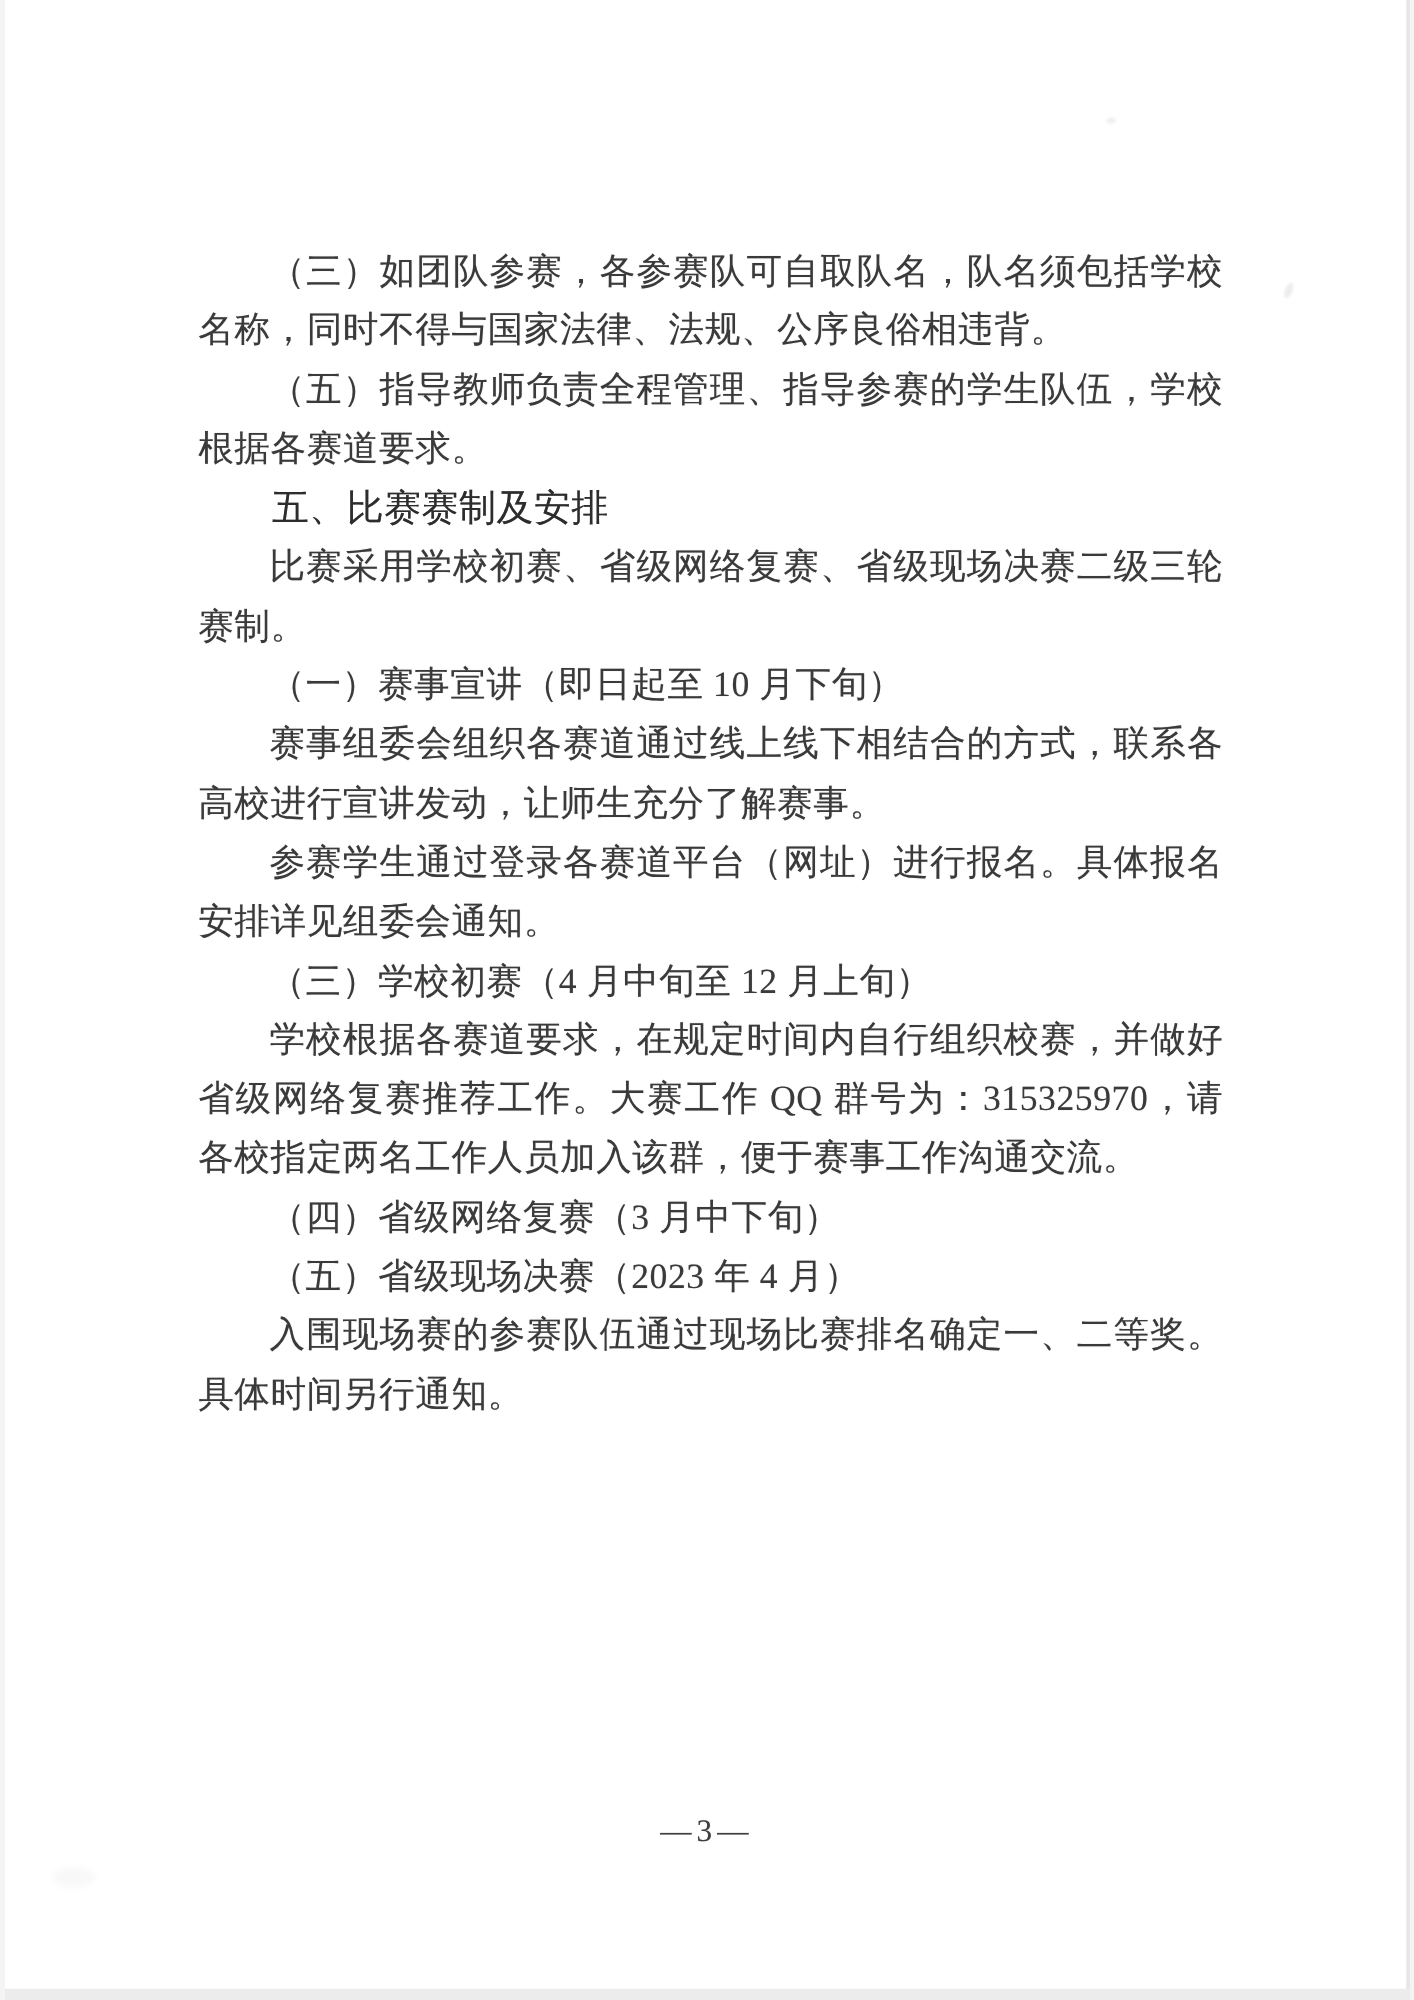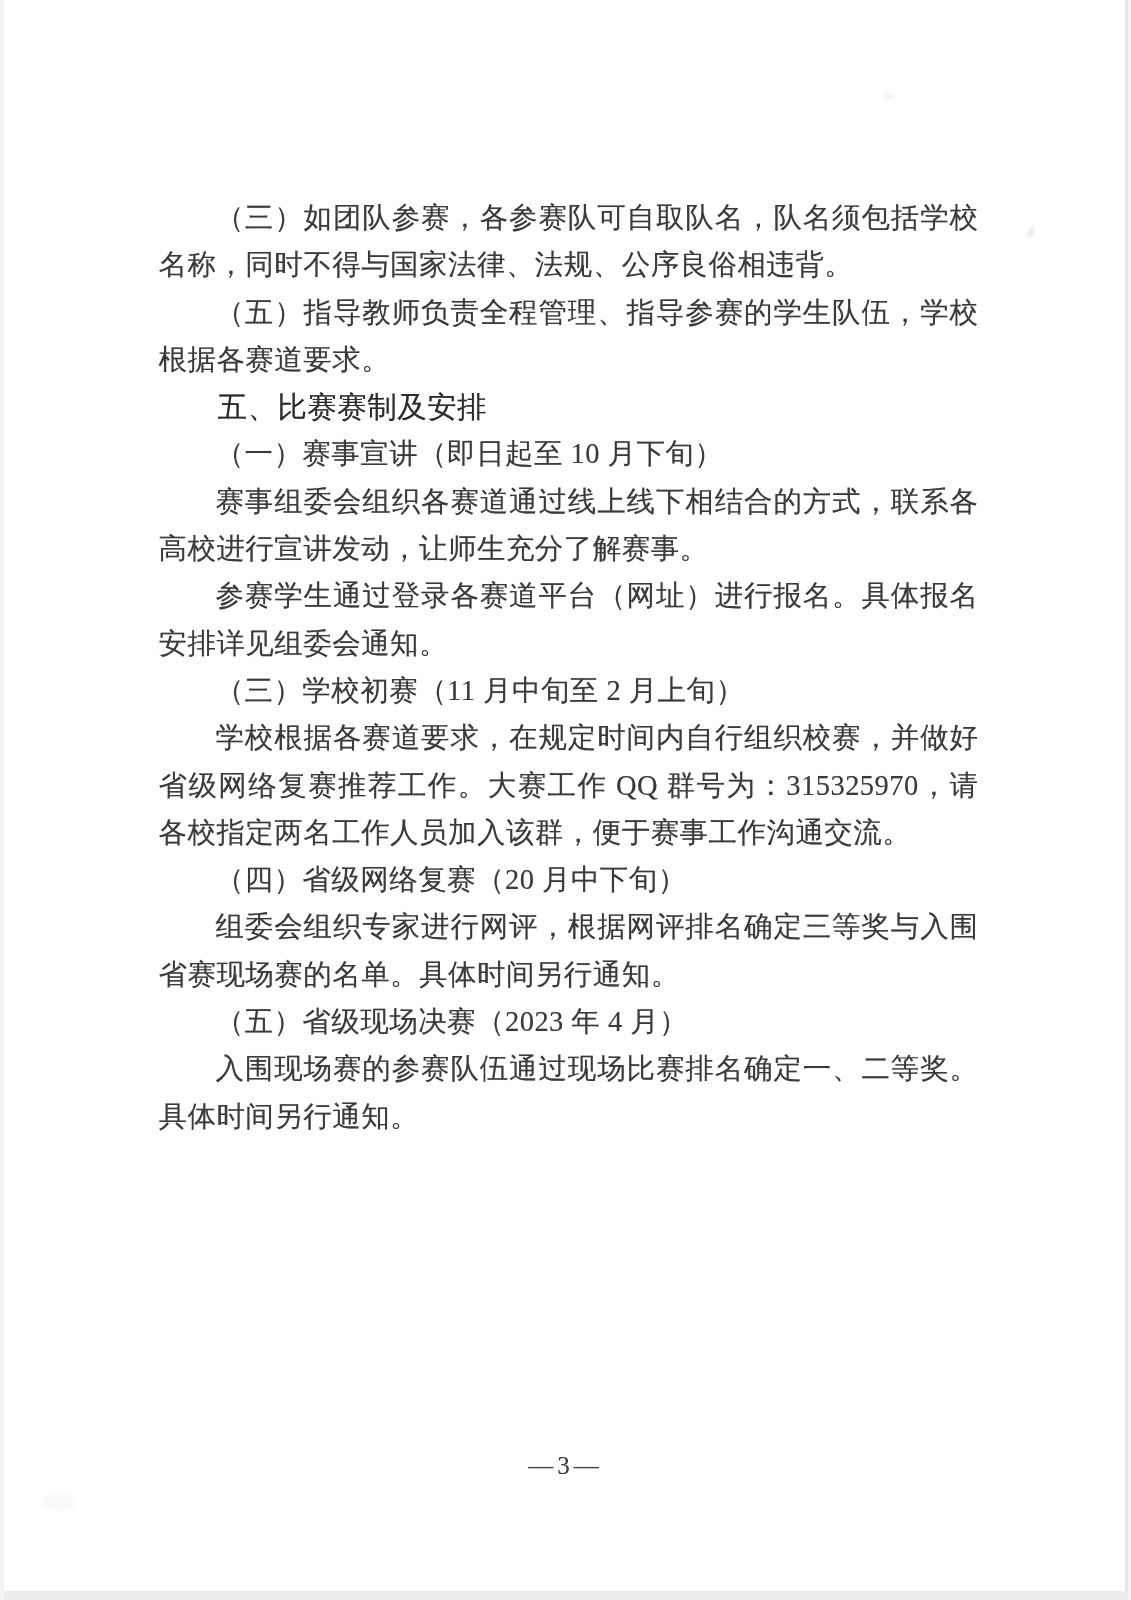--- a/index.html
+++ b/index.html
@@ -73,27 +73,27 @@
 </style>
 </head>
 <body>
 
 <div class="page">
 
   <div class="doc-body">
     <p class="para">（三）如团队参赛，各参赛队可自取队名，队名须包括学校名称，同时不得与国家法律、法规、公序良俗相违背。</p>
     <p class="para">（五）指导教师负责全程管理、指导参赛的学生队伍，学校根据各赛道要求。</p>
     <p class="para heading">五、比赛赛制及安排</p>
+    <p class="para">比赛采用学校初赛、省级网络复赛、省级现场决赛二级三轮赛制。</p>
     <p class="para">（一）赛事宣讲（即日起至 10 月下旬）</p>
     <p class="para">赛事组委会组织各赛道通过线上线下相结合的方式，联系各高校进行宣讲发动，让师生充分了解赛事。</p>
     <p class="para">参赛学生通过登录各赛道平台（网址）进行报名。具体报名安排详见组委会通知。</p>
-    <p class="para">（三）学校初赛（11 月中旬至 2 月上旬）</p>
+    <p class="para">（三）学校初赛（4 月中旬至 12 月上旬）</p>
     <p class="para">学校根据各赛道要求，在规定时间内自行组织校赛，并做好省级网络复赛推荐工作。大赛工作 QQ 群号为：315325970，请各校指定两名工作人员加入该群，便于赛事工作沟通交流。</p>
-    <p class="para">（四）省级网络复赛（20 月中下旬）</p>
-    <p class="para">组委会组织专家进行网评，根据网评排名确定三等奖与入围省赛现场赛的名单。具体时间另行通知。</p>
+    <p class="para">（四）省级网络复赛（3 月中下旬）</p>
     <p class="para">（五）省级现场决赛（2023 年 4 月）</p>
     <p class="para">入围现场赛的参赛队伍通过现场比赛排名确定一、二等奖。具体时间另行通知。</p>
   </div>
 
   <div class="footer">—3—</div>
 
   <div class="artifact a1"></div>
   <div class="artifact a2"></div>
   <div class="artifact a3"></div>
   <div class="scan-edge-right"></div>

